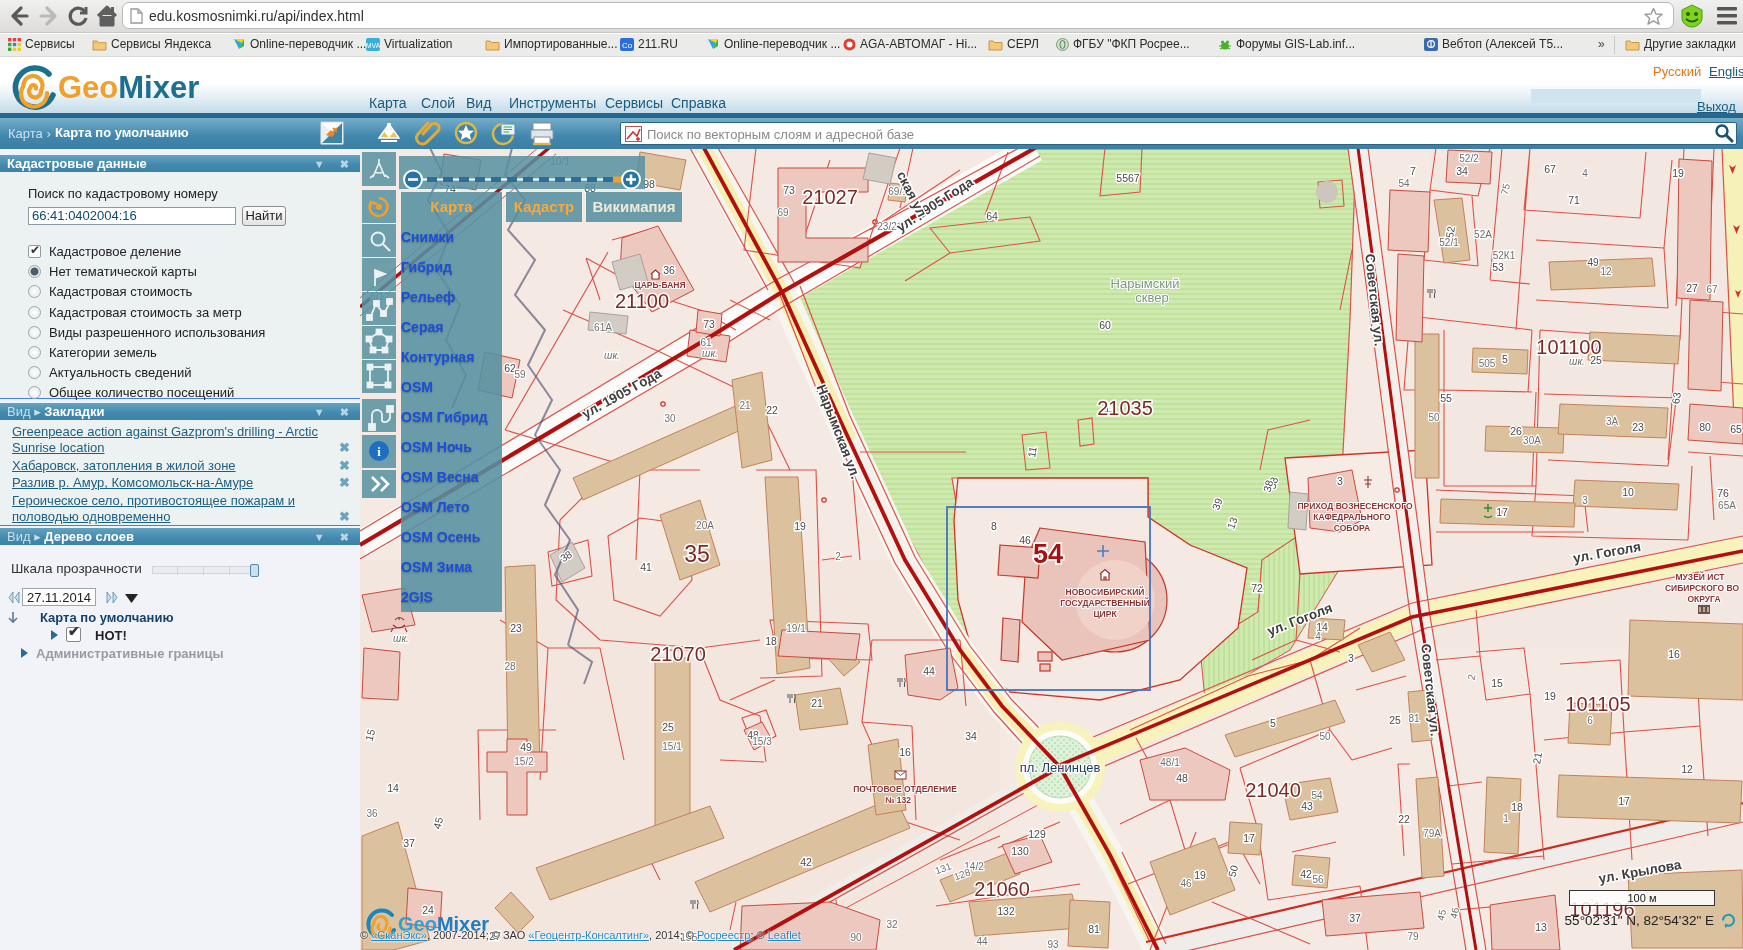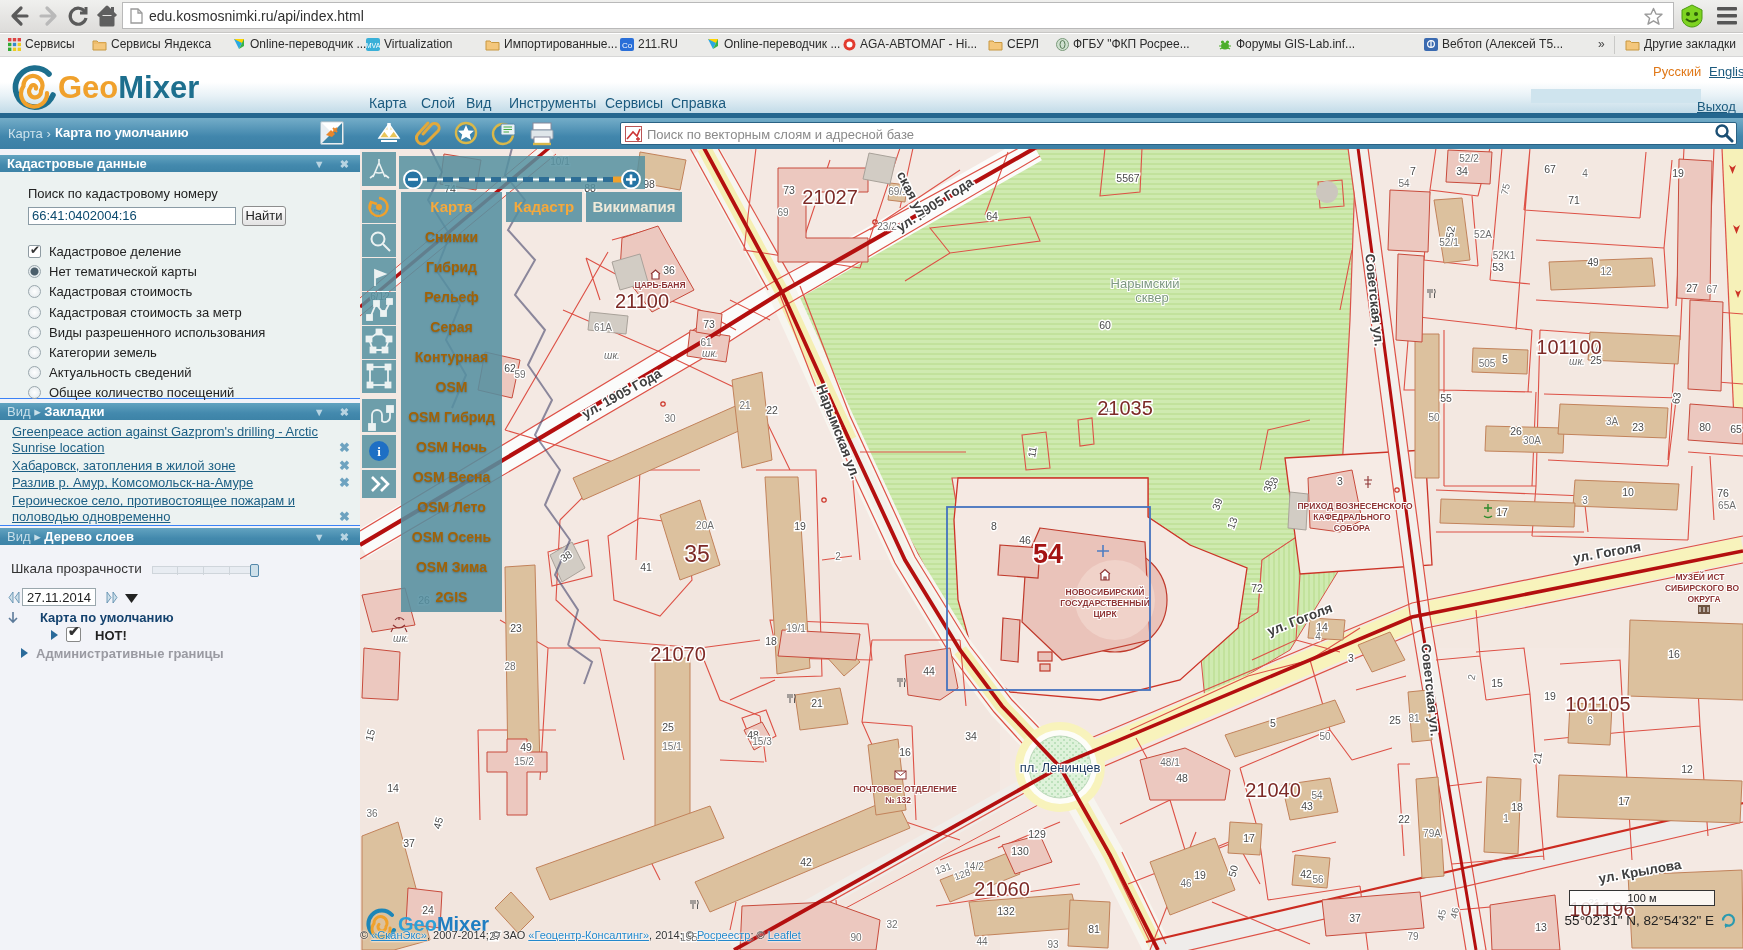--- a/index.html
+++ b/index.html
@@ -1,16 +1,16 @@
 <!DOCTYPE html>
 <html lang="ru"><head><meta charset="utf-8"><title>GeoMixer</title><style>
 *{margin:0;padding:0;box-sizing:border-box}
 html,body{width:1743px;height:950px;overflow:hidden;font-family:"Liberation Sans",sans-serif;background:#fff}
 #btb{position:absolute;left:0;top:0;width:1743px;height:33px;background:linear-gradient(#f0f0ee,#dddcda);border-bottom:1px solid #c8c7c5}
-#abar{position:absolute;left:122px;top:2px;width:1552px;height:27px;background:#fff;border:1px solid #b9b9b9;border-radius:0}
+#abar{position:absolute;left:122px;top:2px;width:1552px;height:27px;background:#fff;border:1px solid #b9b9b9;border-radius:7px}
 #aurl{position:absolute;left:26px;top:5px;font-size:14px;color:#303030}
 .navic{position:absolute;top:3px}
 #bkm{position:absolute;left:0;top:34px;width:1743px;height:22px;background:#ebebe9;font-size:12px;color:#2b2b2b}
 .bk{position:absolute;top:3px;white-space:nowrap}
 .bk svg{vertical-align:-3px;margin-right:4px}
 #hdr{position:absolute;left:0;top:56px;width:1743px;height:57px;background:linear-gradient(#ffffff 0 45%,#e7f1f6 70%,#c2dbe8 100%);border-top:1px solid #d7d7d7}
 #hdr .menu{position:absolute;top:38px;font-size:14px;color:#1b5a7e}
 #hdrline{position:absolute;left:0;top:113px;width:1743px;height:5px;background:#25678f}
 #bluebar{position:absolute;left:0;top:118px;width:1743px;height:31px;background:linear-gradient(#74adc8,#4186ac 60%,#3b7fa5)}
 #crumb{position:absolute;left:0;top:0;width:360px;height:15px}
@@ -879,15 +879,15 @@
 <div style="position:absolute;left:1196px;top:764px;width:158px;font-size:13.5px;color:#222;text-align:right">55°02'31" N, 82°54'32" E</div>
 <svg style="position:absolute;left:1360px;top:763px" width="17" height="17" viewBox="0 0 17 17">
       <path d="M3,8.5 a5.5,5.5 0 1 1 2,4" fill="none" stroke="#2a9ab0" stroke-width="2.2"></path>
       <path d="M5,16 l0,-4.5 l4.5,1.5 Z" fill="#2a9ab0"></path>
     </svg>
 <div style="position:absolute;left:0px;top:780px;width:1380px;font-size:11px;color:#333;text-align:left;padding-right:4px;text-shadow:0 0 2px #fff,0 0 2px #fff">© <u style="color:#28c">«СканЭкс»</u>, 2007-2014; © ЗАО <u style="color:#28c">«Геоцентр-Консалтинг»</u>, 2014; © <u style="color:#28c">Росреестр</u>; © <u style="color:#28c">Leaflet</u></div>
 </div>
 <style>
 .ltab{position:absolute;top:43px;height:30px;background:rgba(85,144,160,0.88);font-size:15px;font-weight:bold;text-align:center;line-height:30px}
 #lmenu{position:absolute;left:41px;top:73px;width:101px;background:rgba(85,144,160,0.88)}
-#lmenu div{height:30px;line-height:30px;text-align:center;font-size:14px;font-weight:bold;color:#a16207;text-shadow:0 1px 2px rgba(0,0,0,0.25)}
+#lmenu div{height:30px;line-height:30px;font-size:14px;font-weight:bold;color:#1d4ed8;text-shadow:0 1px 2px rgba(0,0,0,0.25)}
 #mtb,#lmenu,.ltab{z-index:5}
 </style>
 
 </body></html>

